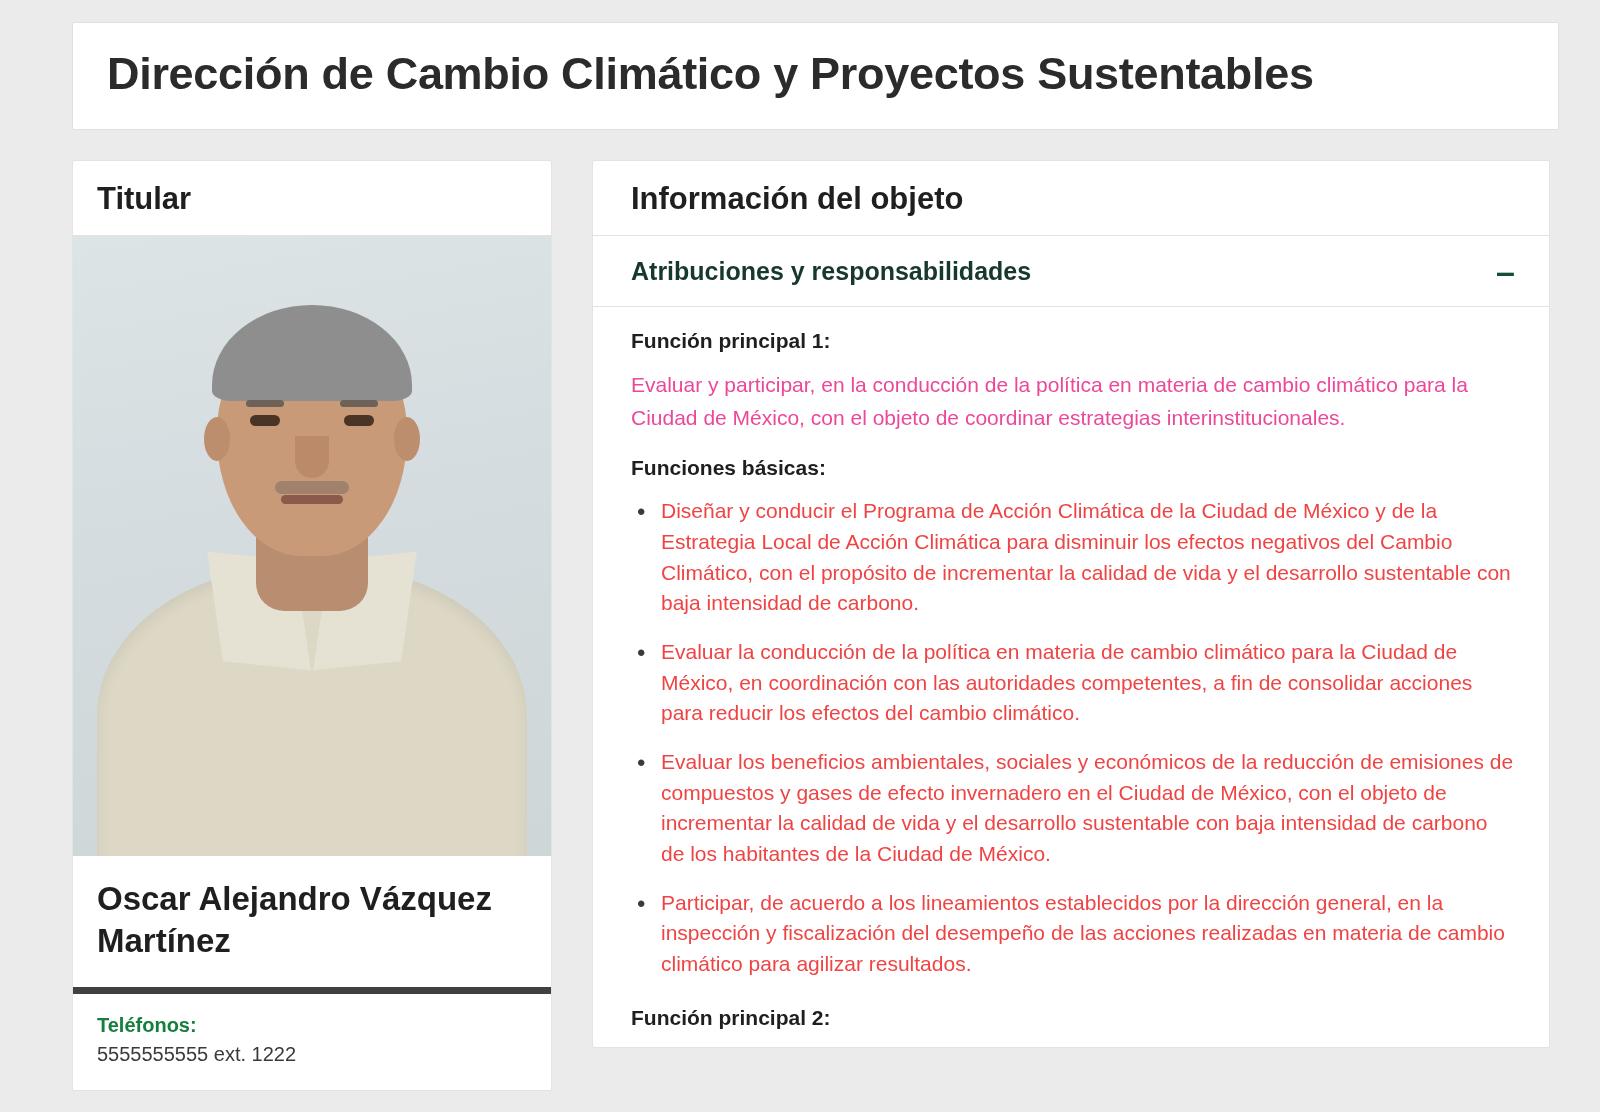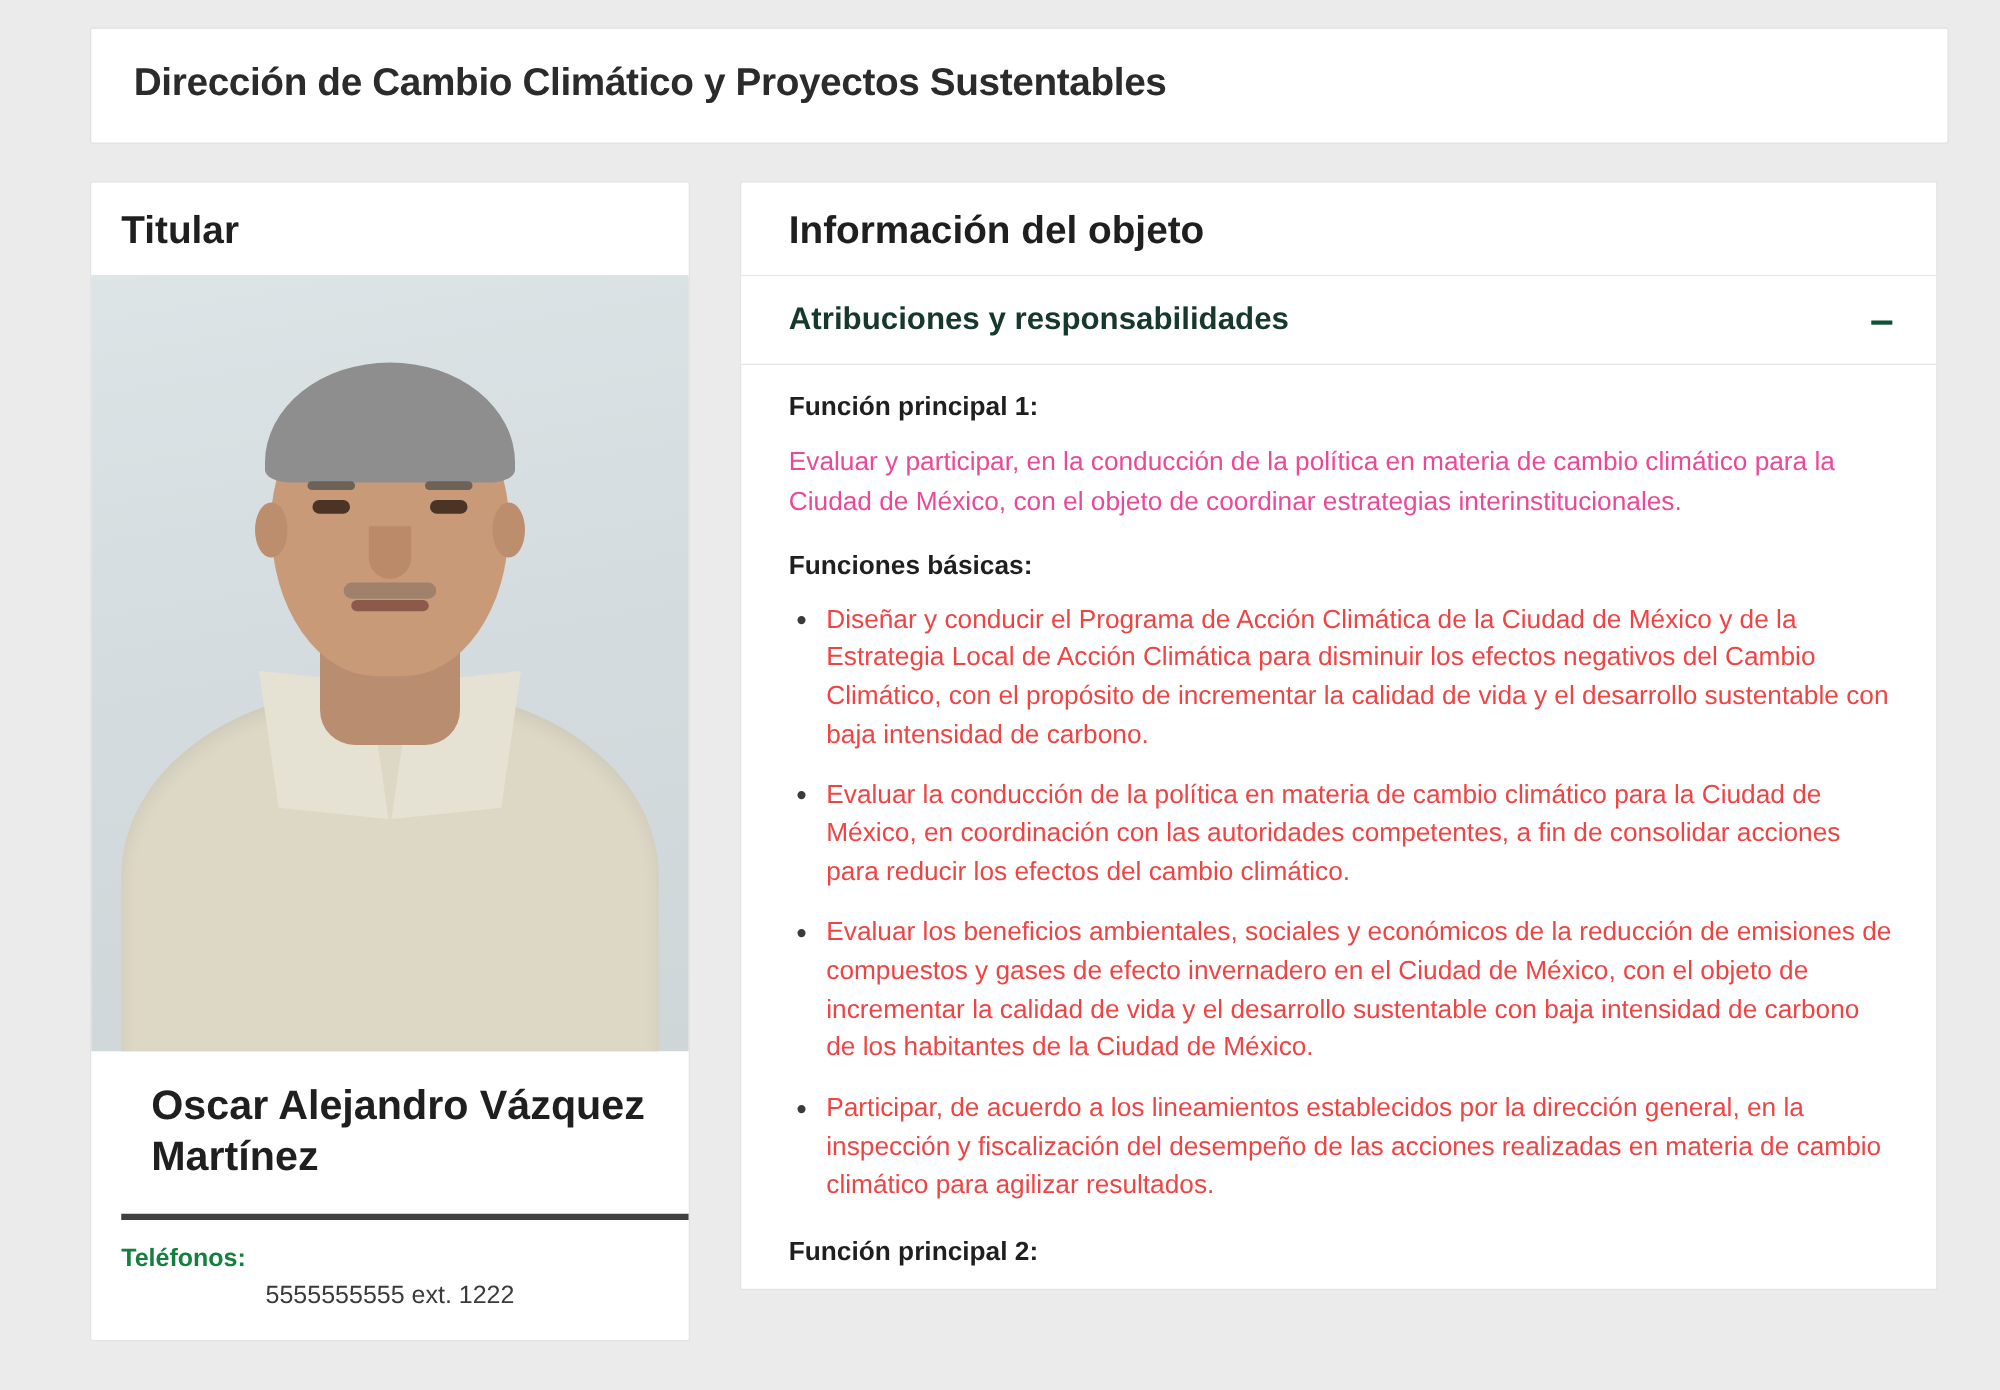--- a/index.html
+++ b/index.html
@@ -29,21 +29,21 @@
     background: #ffffff;
     border: 1px solid #e0e0e0;
     border-radius: 2px;
     padding: 26px 34px 30px 34px;
     margin-bottom: 30px;
     width: 1487px;
     margin-left: 8px;
   }
   .title-card h1 {
     margin: 0;
-    font-size: 31px;
+    font-size: 45px;
     line-height: 1.12;
     font-weight: bold;
     color: #2b2b2b;
     letter-spacing: -0.3px;
   }
 
   
   .columns {
     display: flex;
     align-items: flex-start;
@@ -198,22 +198,21 @@
     bottom: 362px;
     width: 74px;
     height: 13px;
     background: #7d6e62;
     border-radius: 7px;
     opacity: .55;
   }
 
   .person-name {
     padding: 22px 24px 26px 24px;
-    border-bottom: 5px solid #404040;
-    margin-left: 24px;
+    border-bottom: 7px solid #404040;
   }
   .person-name h3 {
     margin: 0;
     font-size: 33px;
     line-height: 1.25;
     font-weight: bold;
     color: #1f1f1f;
   }
   .contact {
     padding: 20px 24px 24px 24px;
@@ -221,21 +220,20 @@
   .contact .label {
     font-size: 20px;
     font-weight: bold;
     color: #15803d;
     margin: 0 0 6px 0;
   }
   .contact .value {
     font-size: 20px;
     color: #3a3a3a;
     margin: 0;
-    text-align: center;
   }
 
   
   .info-card {
     flex: 1 1 auto;
     background: #ffffff;
     border: 1px solid #e3e3e3;
     border-radius: 2px;
     overflow: hidden;
   }

